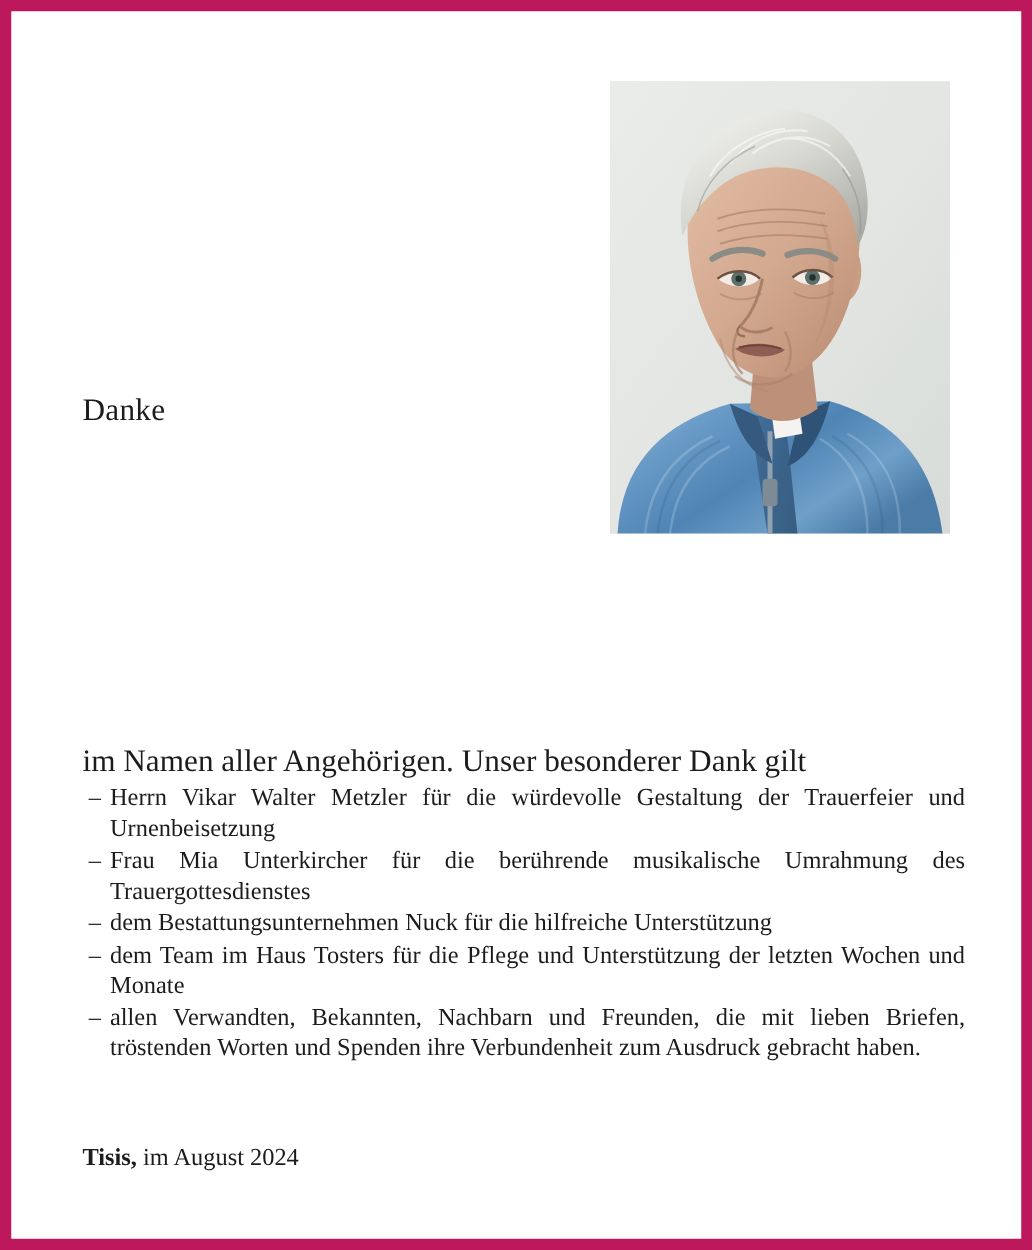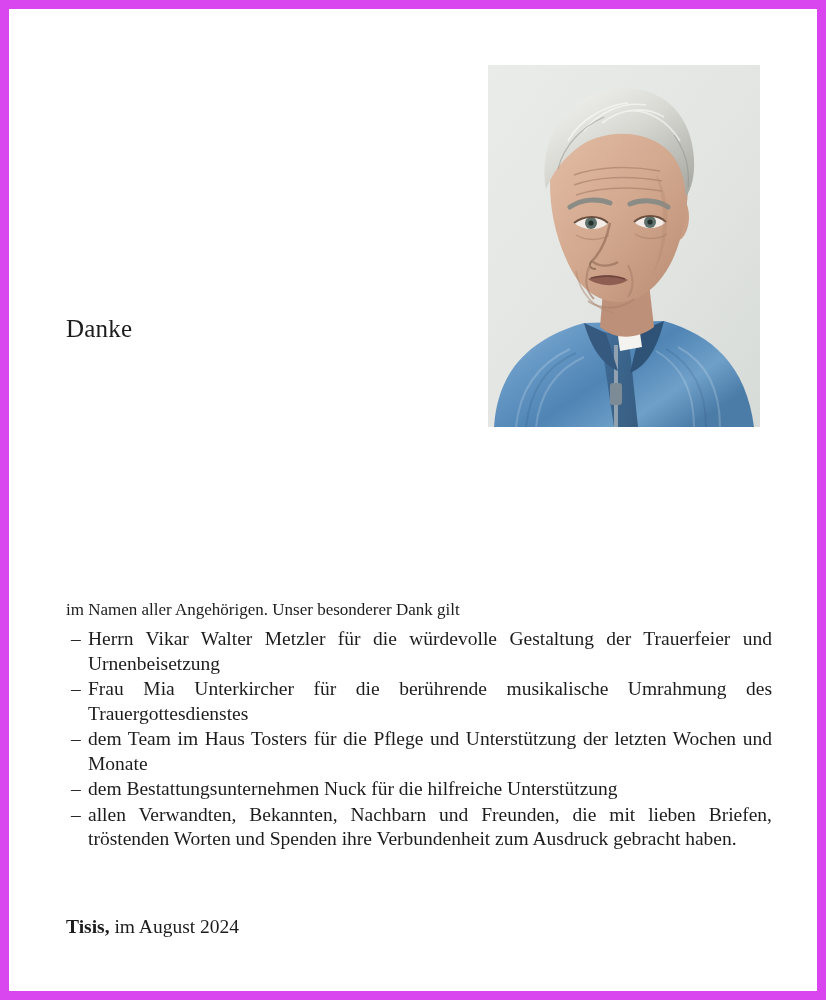--- a/index.html
+++ b/index.html
@@ -14,21 +14,21 @@
     color: #1c1c1c;
     overflow: hidden;
   }
 
   
   .notice {
     position: relative;
     width: 826px;
     height: 1000px;
     box-sizing: border-box;
-    background: #d946ef;
+    background: #be185d;
     padding: 9px;
   }
   .notice-inner {
     position: relative;
     width: 100%;
     height: 100%;
     box-sizing: border-box;
     background: #ffffff;
   }
 
@@ -94,21 +94,21 @@
     vertical-align: 3px;
   }
   .dates .sep { margin: 0 1px; }
 
   
   .lead {
     position: absolute;
     left: 57px;
     top: 588px;
     width: 700px;
-    font-size: 17px;
+    font-size: 25px;
     line-height: 25px;
     color: #1c1c1c;
   }
   .thanks-list {
     position: absolute;
     left: 57px;
     top: 618px;
     width: 706px;
     list-style: none;
     margin: 0;
@@ -278,22 +278,22 @@
     <div class="danke">Danke</div>
 
 
 
 
     <div class="lead">im Namen aller Angehörigen. Unser besonderer Dank gilt</div>
 
     <ul class="thanks-list">
       <li>Herrn Vikar Walter Metzler für die würdevolle Gestaltung der Trauerfeier und Urnenbeisetzung</li>
       <li>Frau Mia Unterkircher für die berührende musikalische Umrahmung des Trauergottesdienstes</li>
+      <li>dem Bestattungsunternehmen Nuck für die hilfreiche Unterstützung</li>
       <li>dem Team im Haus Tosters für die Pflege und Unterstützung der letzten Wochen und Monate</li>
-      <li>dem Bestattungsunternehmen Nuck für die hilfreiche Unterstützung</li>
       <li>allen Verwandten, Bekannten, Nachbarn und Freunden, die mit lieben Briefen, tröstenden Worten und Spenden ihre Verbundenheit zum Ausdruck gebracht haben.</li>
     </ul>
 
 
     <div class="place">
       <b>Tisis,</b><span> im August 2024</span>
     </div>
 
   </div>
 </div>

